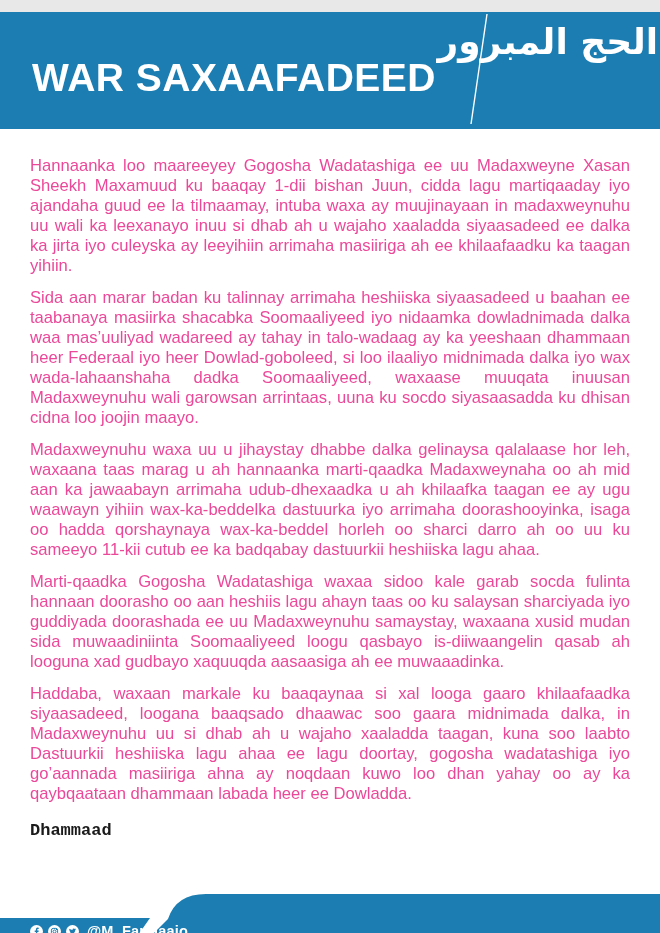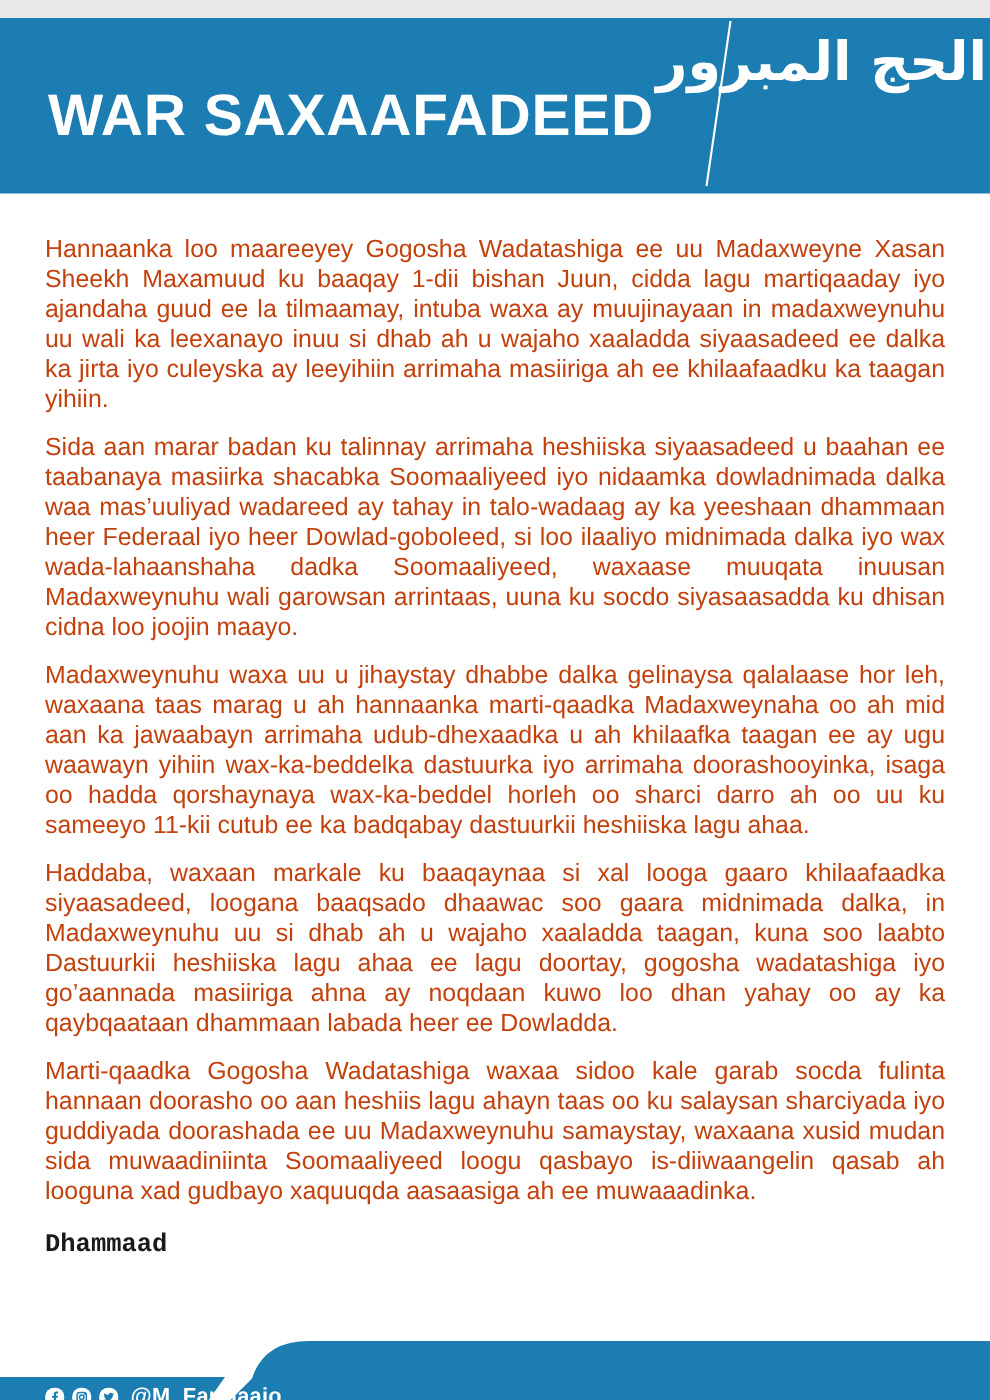--- a/index.html
+++ b/index.html
@@ -20,21 +20,21 @@
     color:#ffffff;font-family:"DejaVu Sans",sans-serif;font-weight:bold;
     font-size:36px;line-height:1.0;direction:rtl;white-space:nowrap;
   }
   .header-date{
     position:absolute;right:32px;top:84px;color:#ffffff;font-size:19px;
     letter-spacing:0.3px;
   }
   
   .content{position:absolute;left:30px;right:30px;top:144px;}
   .content p{
-    margin:0 0 12px 0;text-align:justify;color:#c2410c;
+    margin:0 0 12px 0;text-align:justify;color:#ec4899;
     font-size:16.6px;line-height:20px;
   }
   .closing{font-weight:bold;font-size:17px;color:#1a1a1a;margin-top:17px;font-family:Liberation Mono, monospace;}
   
   .footer-shapes{position:absolute;left:0;top:880px;width:660px;height:53px;}
   .social-row{
     position:absolute;left:30px;top:908px;height:22px;display:flex;
     align-items:center;gap:5px;color:#ffffff;
   }
   .social-icon{display:block;width:13px;height:13px;}
@@ -59,22 +59,22 @@
     </svg>
 
     <div class="calligraphy">الحج المبرور</div>
 
   </div>
 
   <div class="content">
     <p>Hannaanka loo maareeyey Gogosha Wadatashiga ee uu Madaxweyne Xasan Sheekh Maxamuud ku baaqay 1-dii bishan Juun, cidda lagu martiqaaday iyo ajandaha guud ee la tilmaamay, intuba waxa ay muujinayaan in madaxweynuhu uu wali ka leexanayo inuu si dhab ah u wajaho xaaladda siyaasadeed ee dalka ka jirta iyo culeyska ay leeyihiin arrimaha masiiriga ah ee khilaafaadku ka taagan yihiin.</p>
     <p>Sida aan marar badan ku talinnay arrimaha heshiiska siyaasadeed u baahan ee taabanaya masiirka shacabka Soomaaliyeed iyo nidaamka dowladnimada dalka waa mas’uuliyad wadareed ay tahay in talo-wadaag ay ka yeeshaan dhammaan heer Federaal iyo heer Dowlad-goboleed, si loo ilaaliyo midnimada dalka iyo wax wada-lahaanshaha dadka Soomaaliyeed, waxaase muuqata inuusan Madaxweynuhu wali garowsan arrintaas, uuna ku socdo siyasaasadda ku dhisan cidna loo joojin maayo.</p>
     <p>Madaxweynuhu waxa uu u jihaystay dhabbe dalka gelinaysa qalalaase hor leh, waxaana taas marag u ah hannaanka marti-qaadka Madaxweynaha oo ah mid aan ka jawaabayn arrimaha udub-dhexaadka u ah khilaafka taagan ee ay ugu waawayn yihiin wax-ka-beddelka dastuurka iyo arrimaha doorashooyinka, isaga oo hadda qorshaynaya wax-ka-beddel horleh oo sharci darro ah oo uu ku sameeyo 11-kii cutub ee ka badqabay dastuurkii heshiiska lagu ahaa.</p>
+    <p>Marti-qaadka Gogosha Wadatashiga waxaa sidoo kale garab socda fulinta hannaan doorasho oo aan heshiis lagu ahayn taas oo ku salaysan sharciyada iyo guddiyada doorashada ee uu Madaxweynuhu samaystay, waxaana xusid mudan sida muwaadiniinta Soomaaliyeed loogu qasbayo is-diiwaangelin qasab ah looguna xad gudbayo xaquuqda aasaasiga ah ee muwaaadinka.</p>
     <p>Haddaba, waxaan markale ku baaqaynaa si xal looga gaaro khilaafaadka siyaasadeed, loogana baaqsado dhaawac soo gaara midnimada dalka, in Madaxweynuhu uu si dhab ah u wajaho xaaladda taagan, kuna soo laabto Dastuurkii heshiiska lagu ahaa ee lagu doortay, gogosha wadatashiga iyo go’aannada masiiriga ahna ay noqdaan kuwo loo dhan yahay oo ay ka qaybqaataan dhammaan labada heer ee Dowladda.</p>
-    <p>Marti-qaadka Gogosha Wadatashiga waxaa sidoo kale garab socda fulinta hannaan doorasho oo aan heshiis lagu ahayn taas oo ku salaysan sharciyada iyo guddiyada doorashada ee uu Madaxweynuhu samaystay, waxaana xusid mudan sida muwaadiniinta Soomaaliyeed loogu qasbayo is-diiwaangelin qasab ah looguna xad gudbayo xaquuqda aasaasiga ah ee muwaaadinka.</p>
     <div class="closing">Dhammaad</div>
   </div>
 
   <svg class="footer-shapes" width="660" height="53" viewBox="0 0 660 53">
 
     <path d="M142 53 L168 27 Q176 2 206 2 L660 2 L660 53 Z" fill="#1b7db1"></path>
 
     <path d="M0 26 L150 26 L131 53 L0 53 Z" fill="#1b7db1"></path>
   </svg>
 

